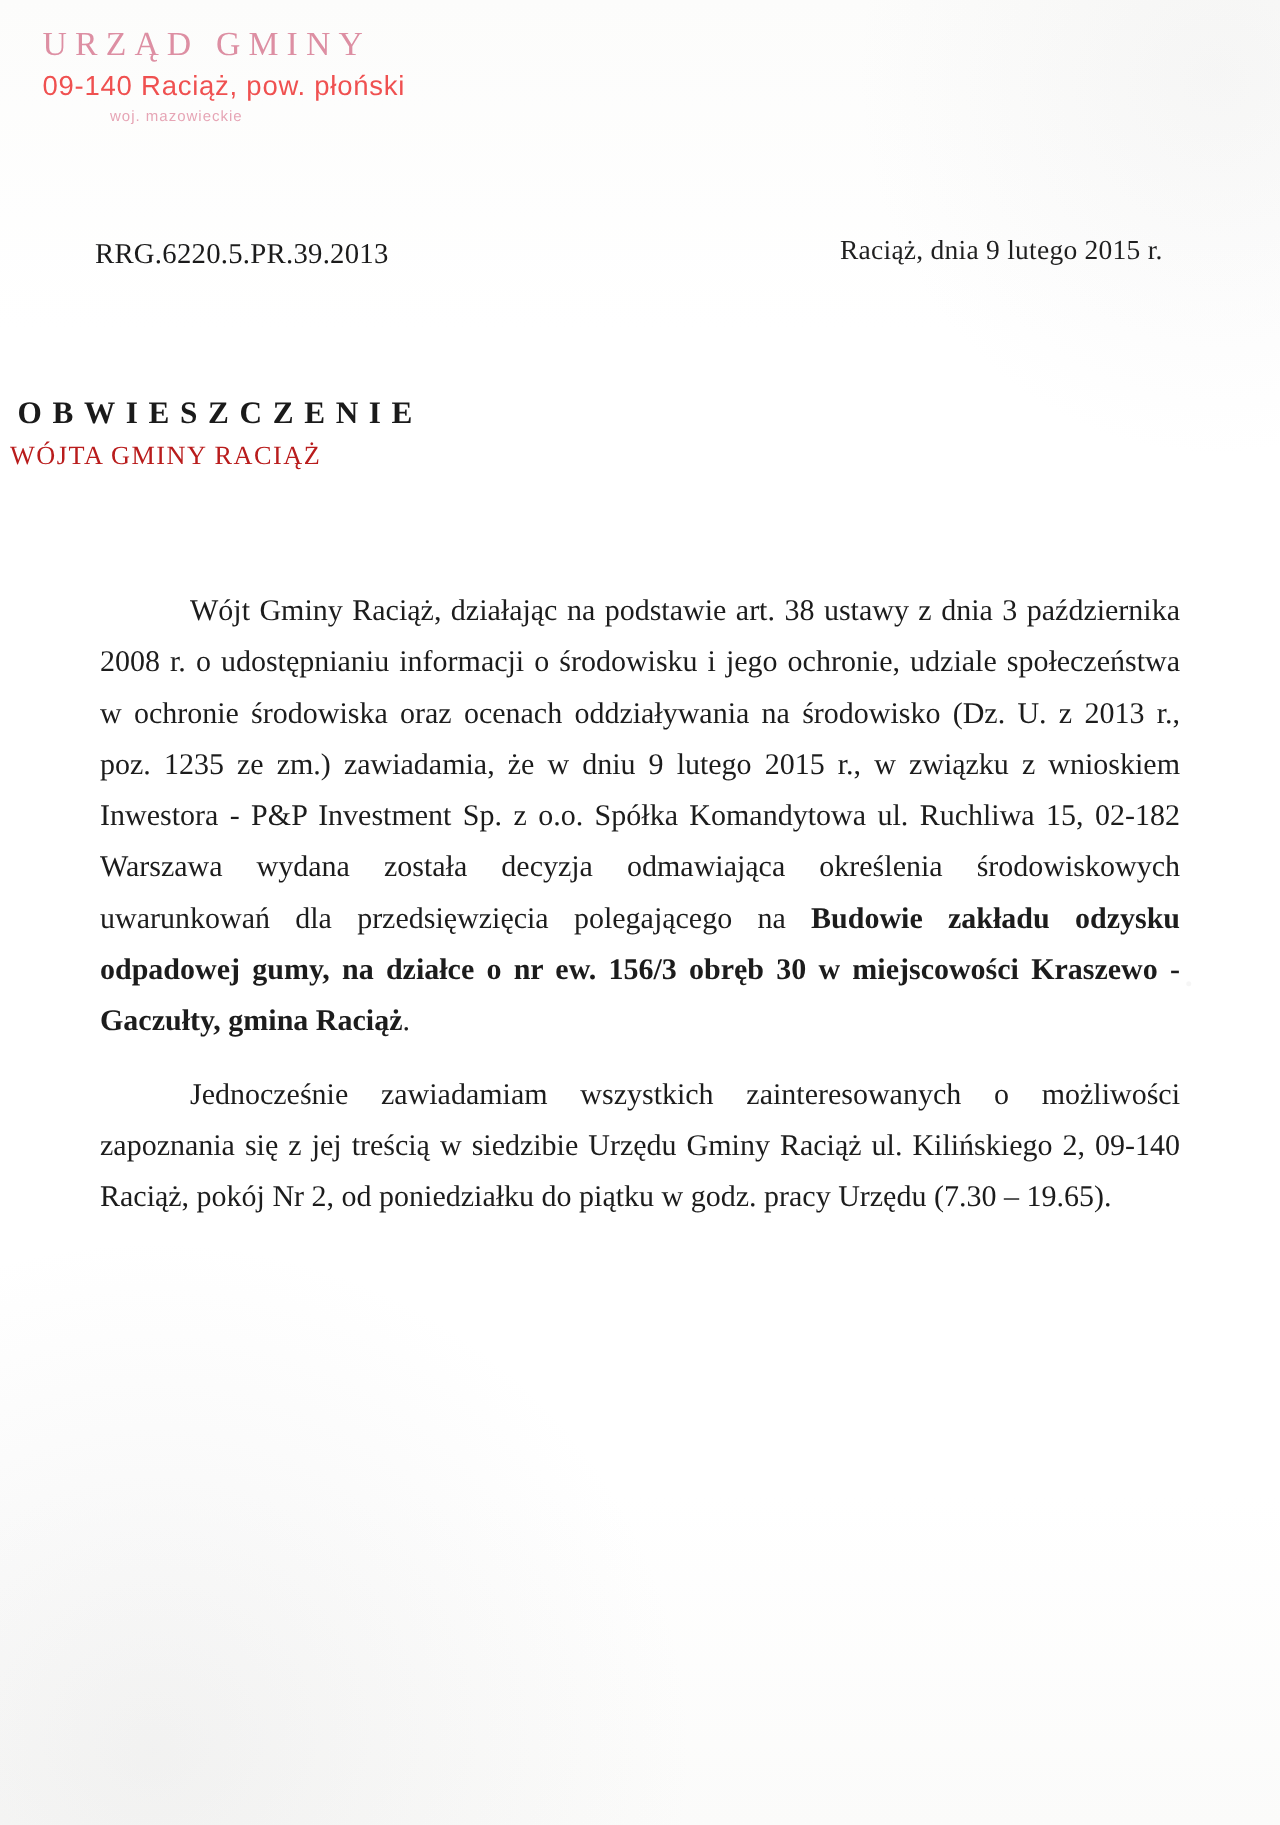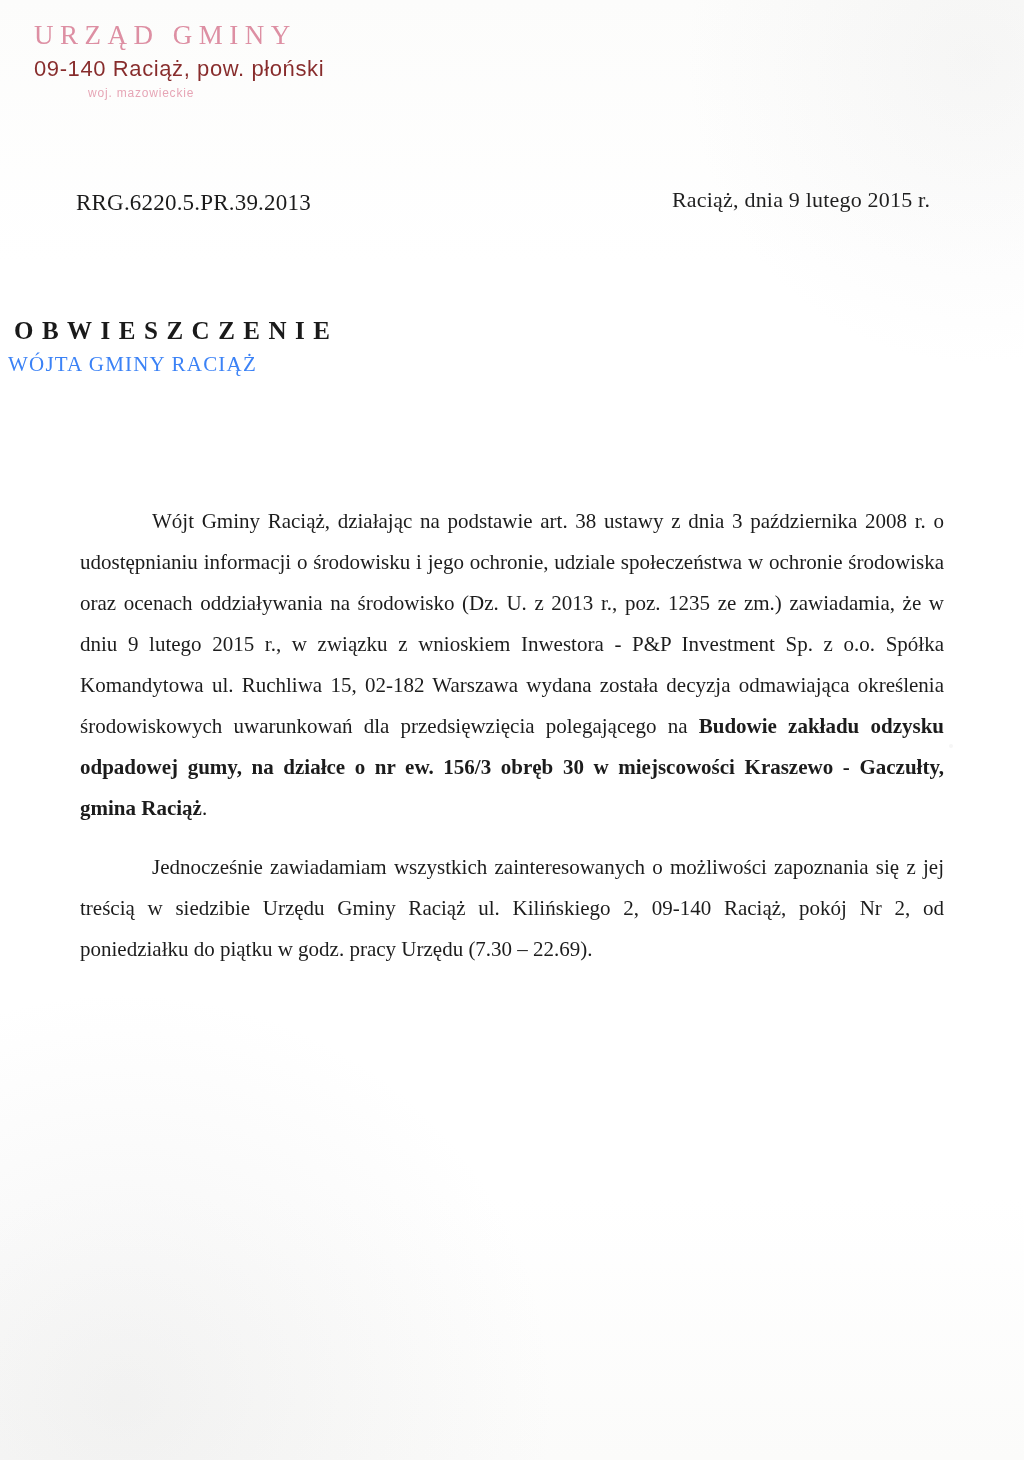--- a/index.html
+++ b/index.html
@@ -50,21 +50,21 @@
     font-size: 27px;
     letter-spacing: 6.5px;
     color: #dd8fa3;
     white-space: nowrap;
   }
   .stamp-line2 {
     font-family: "Liberation Sans", "DejaVu Sans", sans-serif;
     font-size: 22px;
     letter-spacing: 0.6px;
     margin-top: 9px;
-    color: #7f1d1d;
+    color: #ef4444;
     opacity: 0.93;
     white-space: nowrap;
   }
   .stamp-line3 {
     font-family: "Liberation Sans", "DejaVu Sans", sans-serif;
     font-size: 12px;
     letter-spacing: 0.8px;
     margin-top: 7px;
     margin-left: 54px;
     color: #e49cae;
@@ -105,31 +105,31 @@
     font-size: 25px;
     font-weight: bold;
     letter-spacing: 8.5px;
     color: #1a1a1a;
     margin-left: 14px;
   }
   .doc-subtitle {
     font-size: 21px;
     letter-spacing: 1.2px;
     margin-top: 7px;
-    color: #3b82f6;
+    color: #b91c1c;
     margin-left: 8px;
   }
 
   
   .body-text {
     position: absolute;
     left: 80px;
-    top: 312px;
+    top: 280px;
     width: 864px;
-    font-size: 21px;
+    font-size: 24px;
     line-height: 41px;
     text-align: justify;
     text-justify: inter-word;
     color: #1c1c1c;
   }
   .body-text p {
     margin: 0;
     text-indent: 72px;
   }
   .body-text p + p {
@@ -160,18 +160,18 @@
 
   <div class="date-line">Raciąż, dnia 9 lutego 2015 r.</div>
 
   <div class="title-block">
     <div class="doc-title">OBWIESZCZENIE</div>
     <div class="doc-subtitle">WÓJTA GMINY RACIĄŻ</div>
   </div>
 
   <div class="body-text">
     <p><span>Wójt Gminy Raciąż, działając na podstawie art. 38 ustawy z dnia 3 października 2008 r. o udostępnianiu informacji o środowisku i jego ochronie, udziale społeczeństwa w ochronie środowiska oraz ocenach oddziaływania na środowisko (Dz. U. z 2013 r., poz. 1235 ze zm.) zawiadamia, że w dniu 9 lutego 2015 r., w związku z wnioskiem Inwestora - P&amp;P Investment Sp. z o.o. Spółka Komandytowa ul. Ruchliwa 15, 02-182 Warszawa wydana została decyzja odmawiająca określenia środowiskowych uwarunkowań dla przedsięwzięcia polegającego na </span><b>Budowie zakładu odzysku odpadowej gumy, na działce o nr ew. 156/3 obręb 30 w miejscowości Kraszewo - Gaczułty, gmina Raciąż</b><span>.</span></p>
-    <p>Jednocześnie zawiadamiam wszystkich zainteresowanych o możliwości zapoznania się z jej treścią w siedzibie Urzędu Gminy Raciąż ul. Kilińskiego 2,  09-140 Raciąż, pokój Nr 2, od poniedziałku do piątku w godz. pracy Urzędu (7.30 – 22.69).</p>
+    <p>Jednocześnie zawiadamiam wszystkich zainteresowanych o możliwości zapoznania się z jej treścią w siedzibie Urzędu Gminy Raciąż ul. Kilińskiego 2,  09-140 Raciąż, pokój Nr 2, od poniedziałku do piątku w godz. pracy Urzędu (7.30 – 19.65).</p>
   </div>
 
   <div class="speck" style="left:949px; top:86px; width:4px; height:4px; opacity:.4;"></div>
 
 </div>
 
 </body></html>

